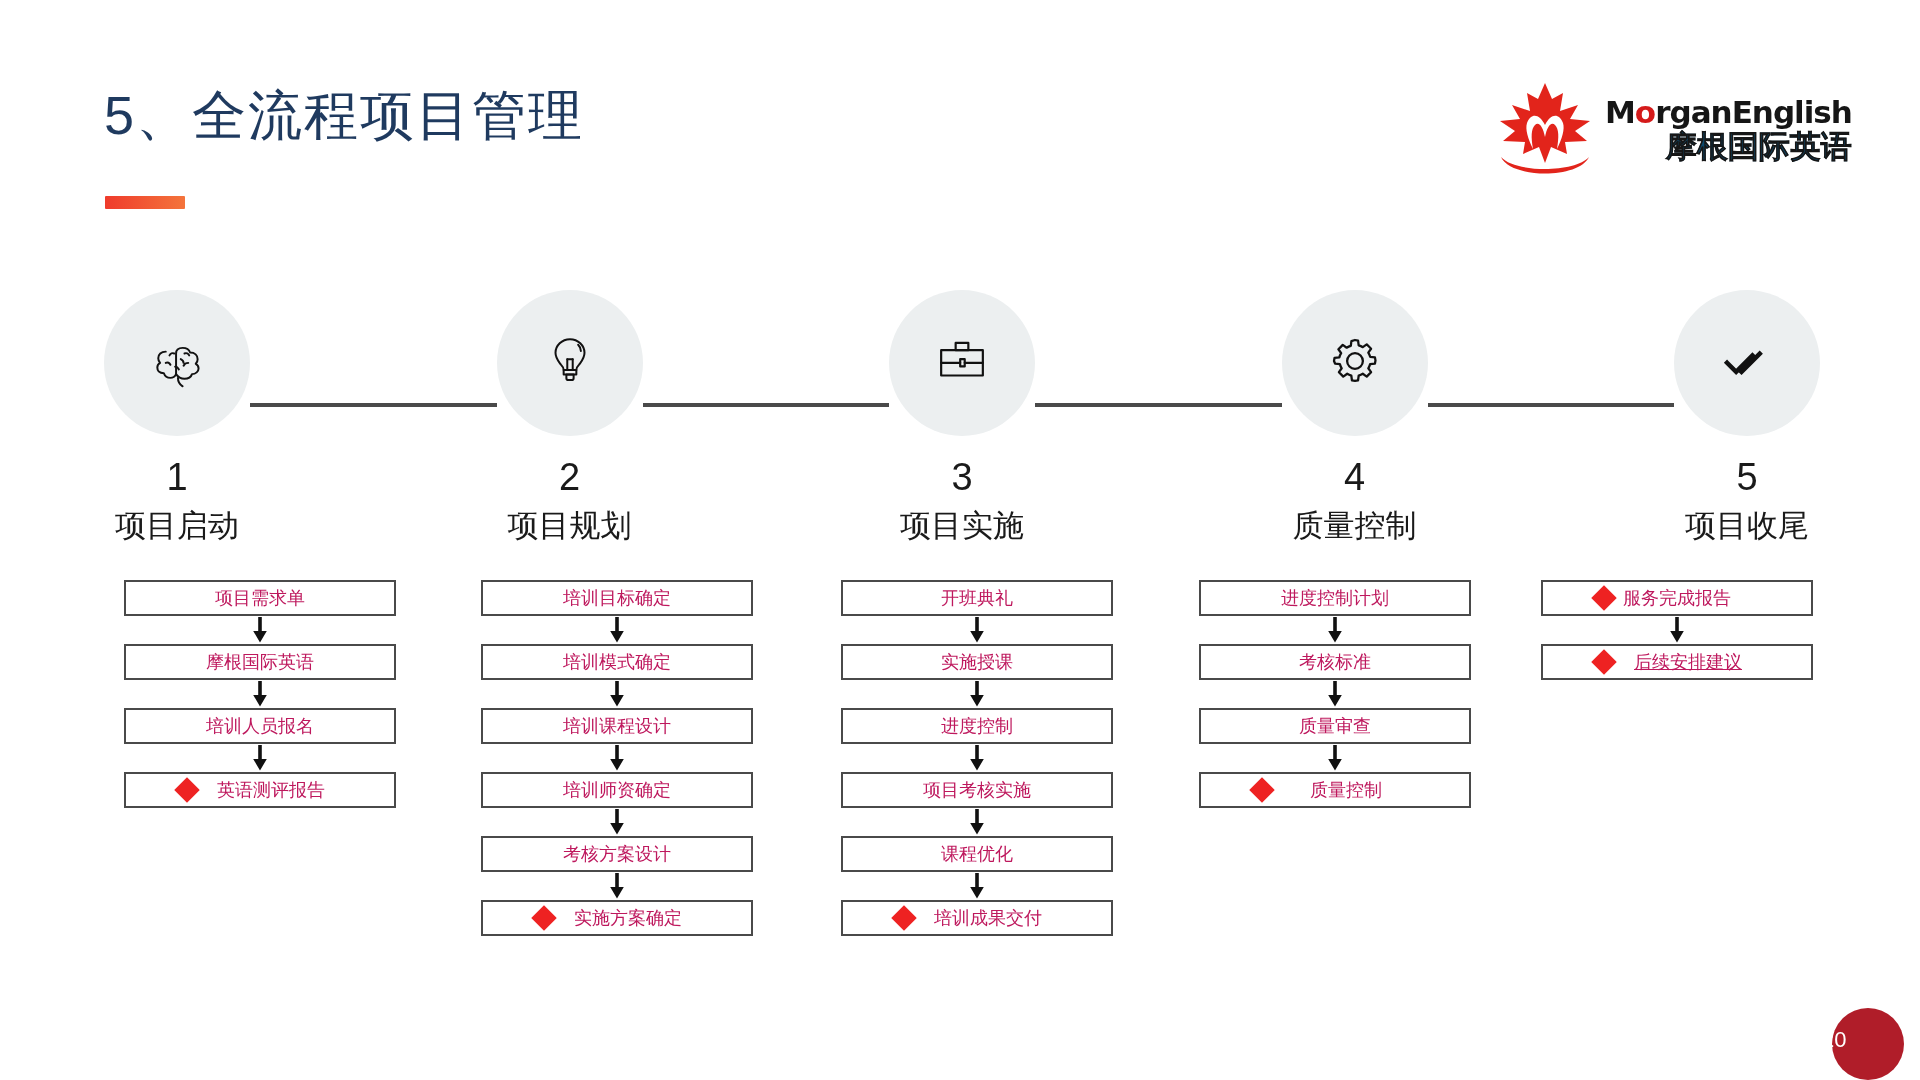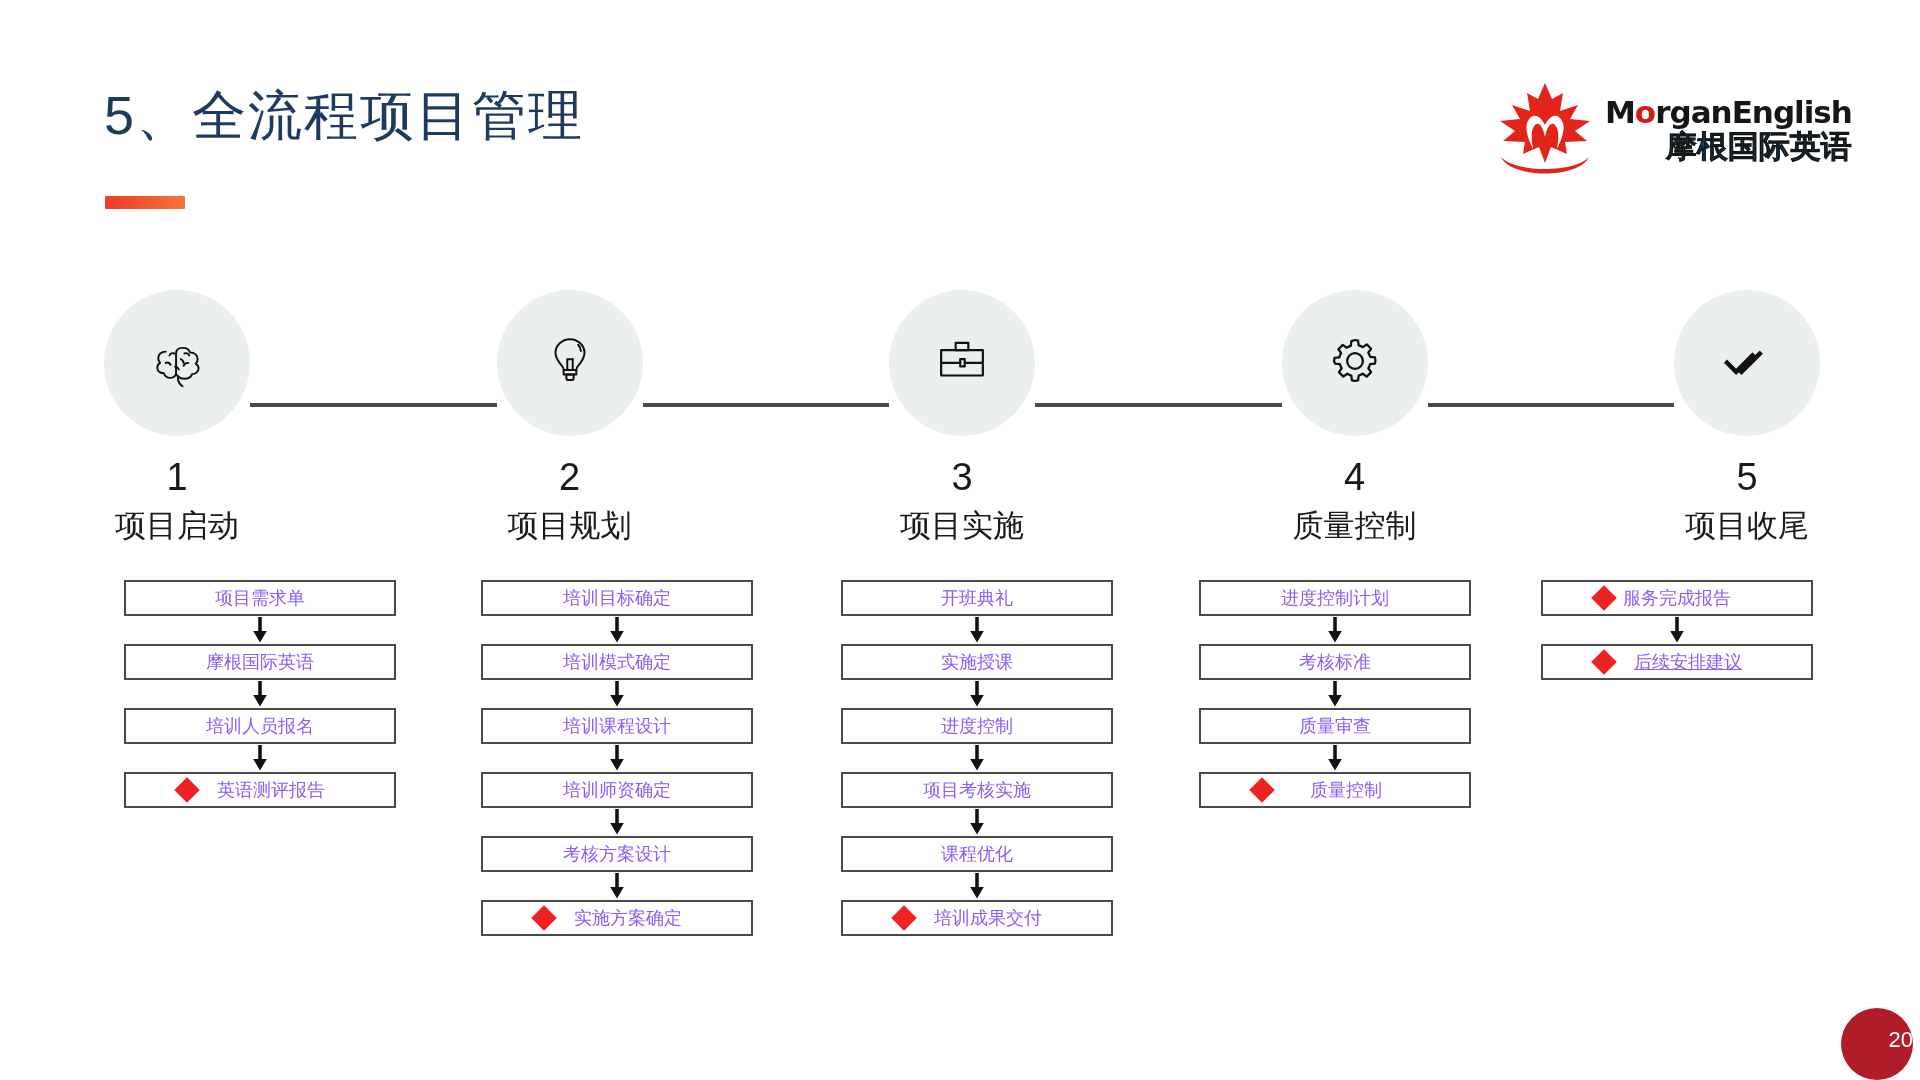--- a/index.html
+++ b/index.html
@@ -74,39 +74,39 @@
   .flow-col{position:absolute;top:0;}
   .flow-box{
     border:2.5px solid #4a4a4a;
     background:#ffffff;
     height:36px;
     display:flex;align-items:center;justify-content:center;
     position:relative;
     box-sizing:border-box;
   }
   .flow-box .txt{
-    font-size:18px;color:#8b5cf6;line-height:1;white-space:nowrap;
+    font-size:18px;color:#be185d;line-height:1;white-space:nowrap;
   }
   .diamond{
     position:absolute;
     width:18px;height:18px;
     background:#ee2222;
     transform:rotate(45deg);
   }
   .arrow{
     height:28px;display:flex;align-items:center;justify-content:center;
   }
   .arrow svg{display:block;}
 
   
   #page-badge{
-    position:absolute;right:7px;bottom:0px;
+    position:absolute;right:16px;bottom:0px;
     width:72px;height:72px;border-radius:50%;
     background:#b01d29;
-    display:flex;align-items:center;justify-content:flex-end;
+    display:flex;align-items:center;justify-content:flex-start;
   }
   #page-badge .pnum{
     color:#ffffff;font-size:22px;margin-left:-10px;margin-top:-8px;
   }
 </style>
 </head>
 <body>
 
 <div id="slide-title">5、全流程项目管理</div>
 <div id="title-accent"></div>

